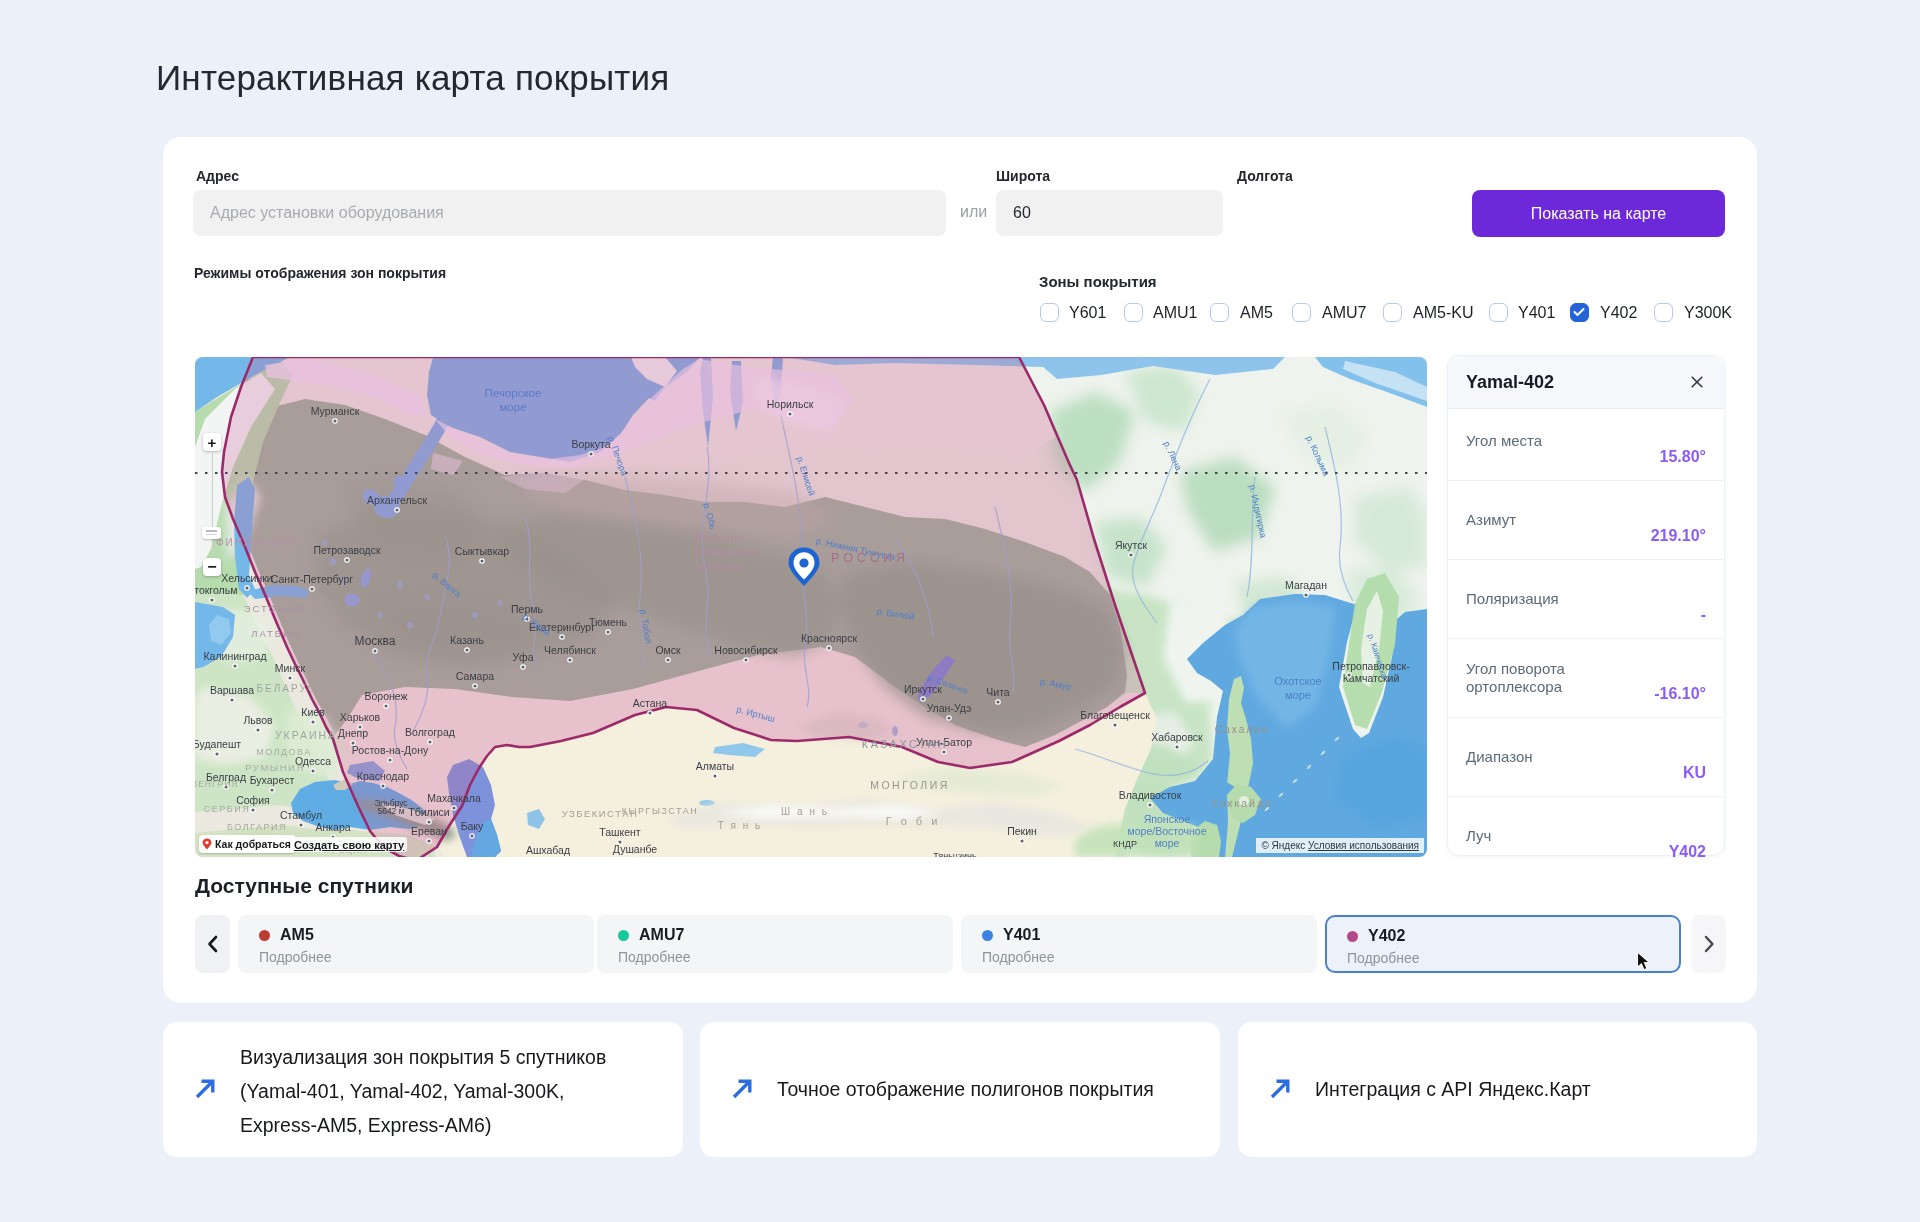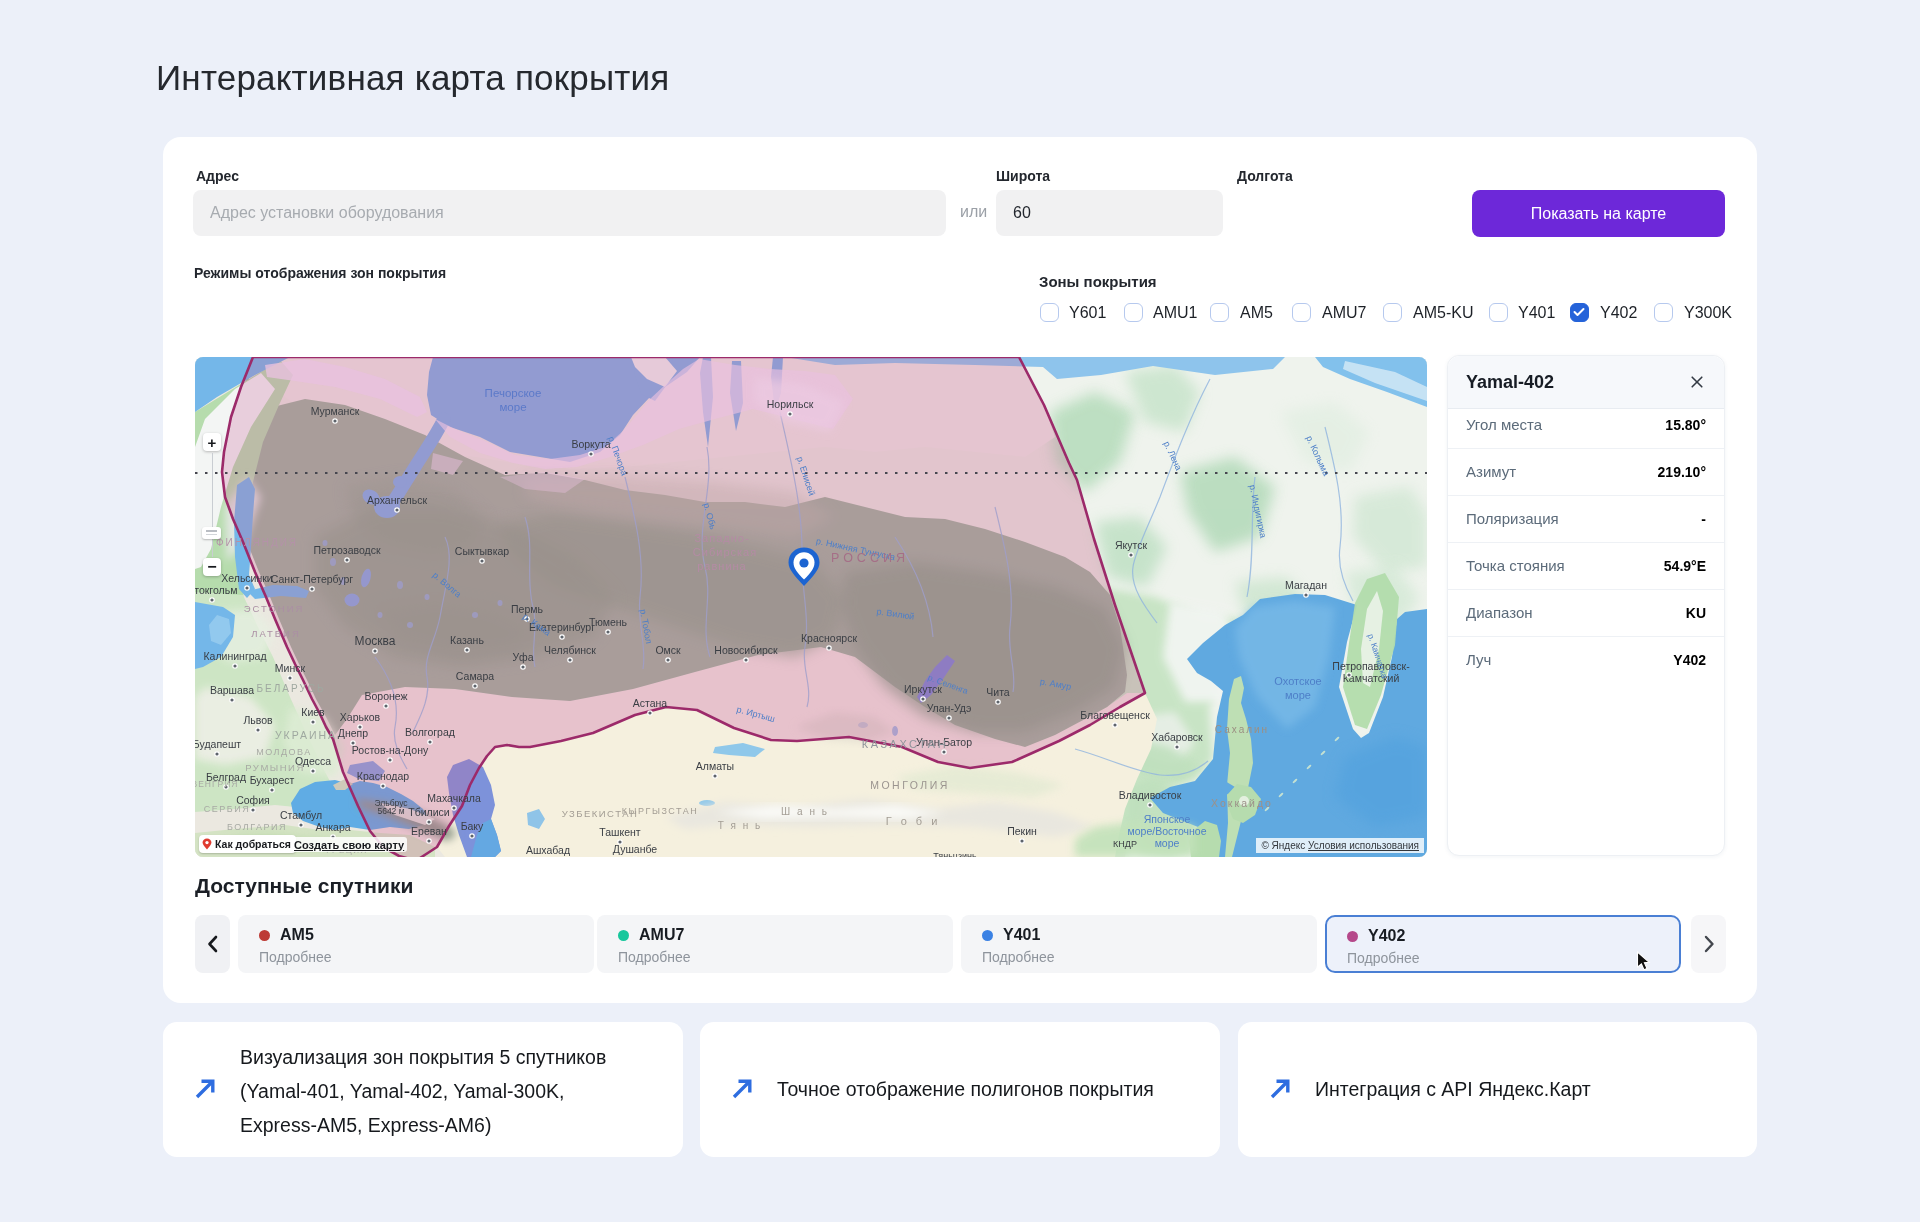--- a/index.html
+++ b/index.html
@@ -20,21 +20,21 @@
   .cb { position:absolute; top:166px; width:19px; height:19px; border:1.5px solid #b6c9ee; border-radius:6px; background:#fff; }
   .cb.checked { background:#2563d9; border-color:#2563d9; }
   .cbl { position:absolute; top:167px; font-size:16px; color:#1d2127; }
   .mapwrap { position:absolute; left:32px; top:220px; width:1232px; height:500px; border-radius:8px; overflow:hidden; background:#cfe2da; }
   .sidecard { position:absolute; left:1284px; top:218px; width:278px; height:501px; background:#fff; border:1px solid #edf0f4; border-radius:12px; box-shadow:0 1px 4px rgba(40,60,100,0.06); }
   .sidehead { height:53px; background:#f6f8fb; border-bottom:1px solid #e8ecf1; border-radius:12px 12px 0 0; display:flex; align-items:center; justify-content:space-between; padding:0 18px; }
   .sidehead .t { font-size:18px; font-weight:700; color:#171c24; }
   .srow { display:flex; justify-content:space-between; align-items:center; padding:14px 18px; border-bottom:1px solid #eef1f5; }
   .sidehead + .srow { padding-top:7px; }
   .srow .k { font-size:15px; color:#5c6b7a; line-height:18px; }
-  .srow .v { font-size:14px; font-weight:700; color:#000000; white-space:nowrap; }
+  .srow .v { font-size:16px; font-weight:700; color:#8b5cf6; white-space:nowrap;margin-top:32px; }
   .sats-h { position:absolute; left:32px; top:737px; font-size:21px; font-weight:700; color:#1b1f26; }
   .car-arrow { position:absolute; top:778px; width:35px; height:58px; background:#f0f1f4; border-radius:8px; display:flex; align-items:center; justify-content:center; }
   .sat { position:absolute; top:778px; width:356px; height:58px; background:#f4f5f7; border-radius:8px; padding:11px 0 0 21px; }
   .sat .nm { font-size:16px; font-weight:700; color:#181c22; }
   .sat .dot { display:inline-block; width:11px; height:11px; border-radius:50%; margin-right:10px; vertical-align:-1px; }
   .sat .more { font-size:14px; color:#8e949c; margin-top:5px; }
   .sat.sel { background:#edf1fa; border:2px solid #4a7fd4; border-radius:10px; padding:10px 0 0 20px; }
   .bcard { position:absolute; top:1022px; height:135px; background:#fff; border-radius:14px; }
   .bcard .ic { position:absolute; left:31px; top:56px; }
   .bcard .tx { position:absolute; left:77px; font-size:19.5px; color:#16191d; line-height:34px; }
@@ -404,22 +404,22 @@
       </div>
       <div class="srow">
         <span class="k">Азимут</span>
         <span class="v">219.10°</span>
       </div>
       <div class="srow">
         <span class="k">Поляризация</span>
         <span class="v">-</span>
       </div>
       <div class="srow">
-        <span class="k">Точка стояния</span>
-        <span class="v">54.9°E</span>
+        <span class="k">Угол поворота<br>ортоплексора</span>
+        <span class="v">-16.10°</span>
       </div>
       <div class="srow">
         <span class="k">Диапазон</span>
         <span class="v">KU</span>
       </div>
       <div class="srow" style="border-bottom:none;">
         <span class="k">Луч</span>
         <span class="v">Y402</span>
       </div>
     </div>

